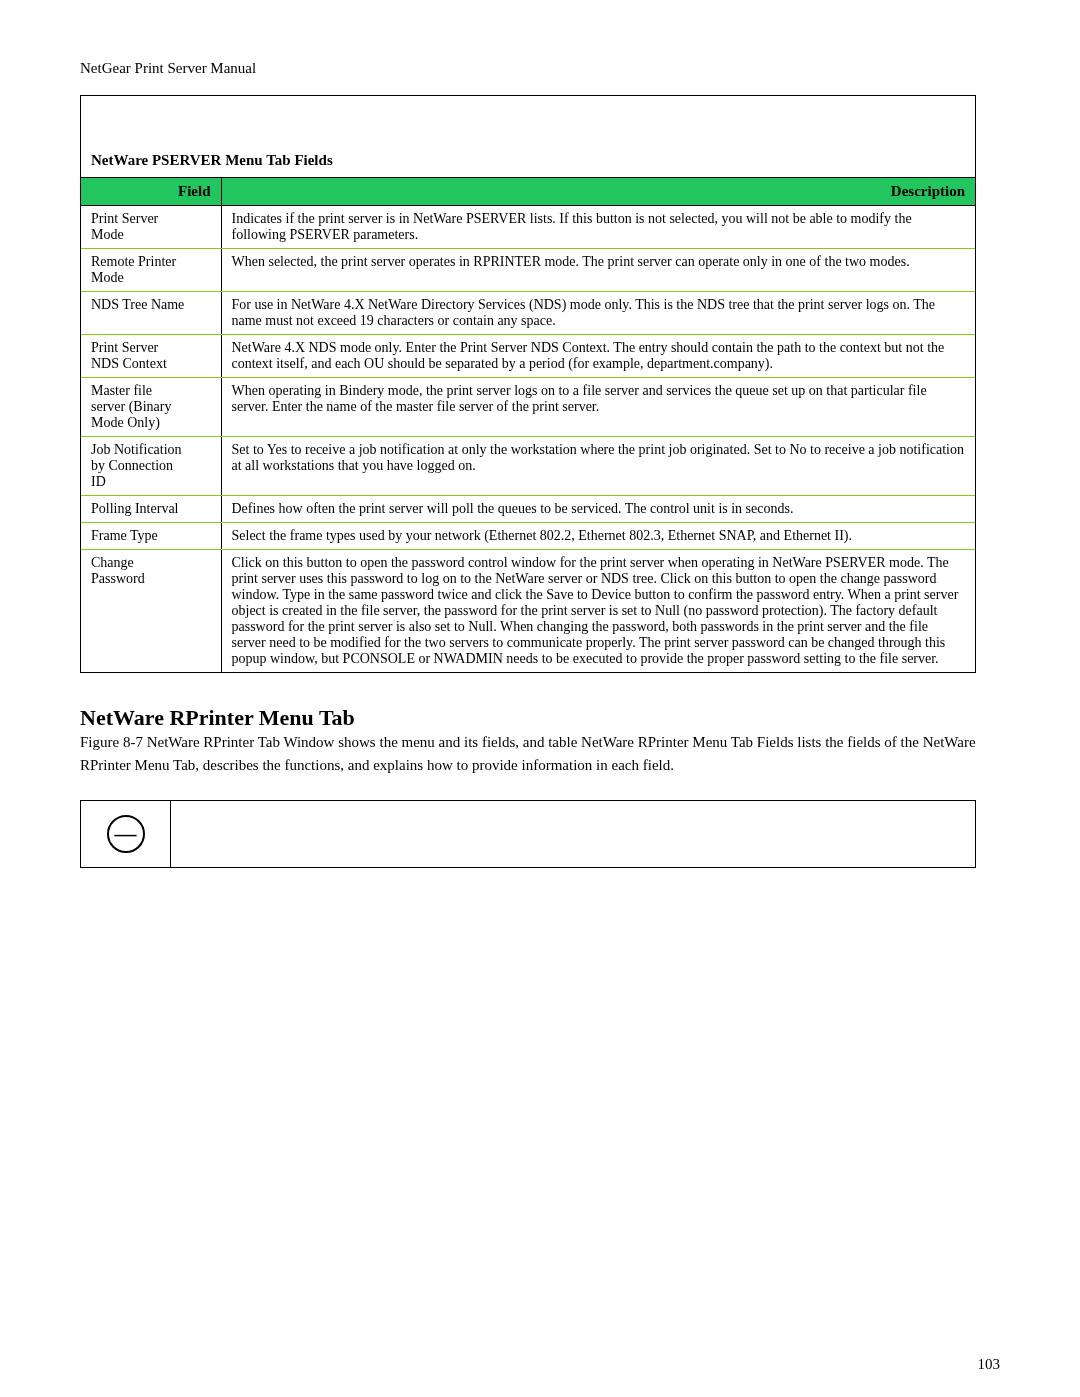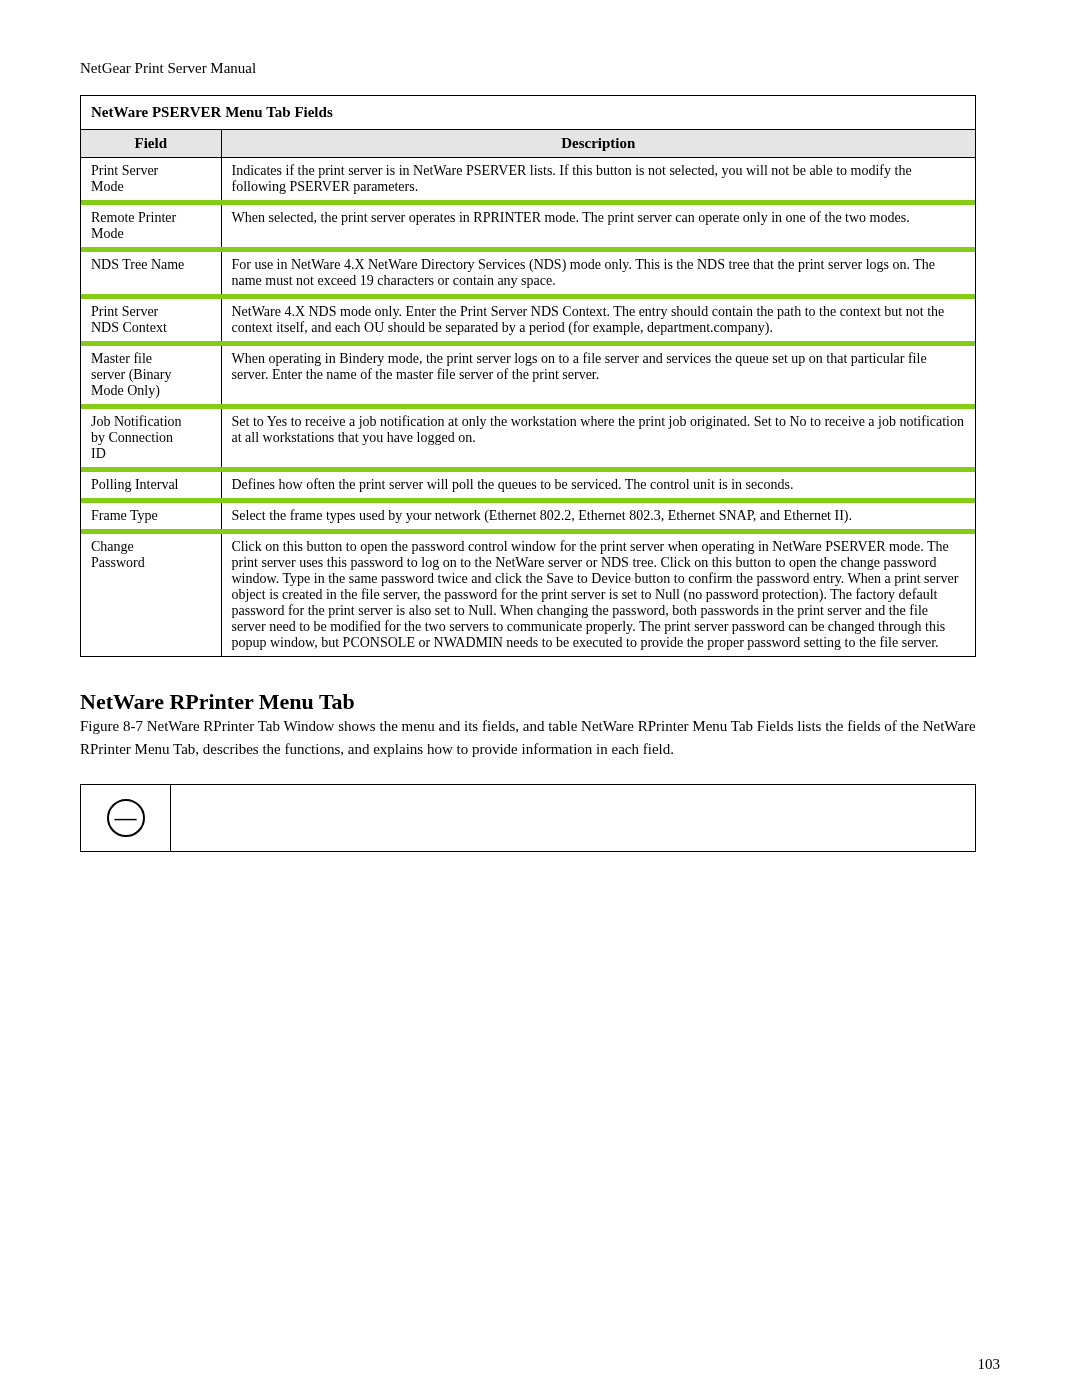--- a/index.html
+++ b/index.html
@@ -36,46 +36,47 @@
       border: 1px solid #000;
       margin-bottom: 32px;
       width: 100%;
     }
 
     .table-title {
       padding: 8px 10px;
       font-weight: bold;
       font-size: 15px;
       border-bottom: 1px solid #000;
+      margin-top: 48px;
     }
 
     .field-table {
       width: 100%;
       border-collapse: collapse;
     }
 
     .field-table th {
-      text-align: center;
+      text-align: right;
       padding: 5px 10px;
       font-weight: bold;
       border-bottom: 1px solid #000;
       border-right: 1px solid #000;
       font-size: 15px;
-      background: #e5e5e5;
+      background: #22c55e;
     }
 
     .field-table th:last-child {
       border-right: none;
     }
 
     .field-table td {
       padding: 5px 10px;
       vertical-align: top;
       font-size: 14px;
-      border-bottom: 5px solid #84cc16;
+      border-bottom: 1px solid #84cc16;
       border-right: 1px solid #000;
     }
 
     .field-table td:last-child {
       border-right: none;
     }
 
     .field-table tr:last-child td {
       border-bottom: none;
     }

